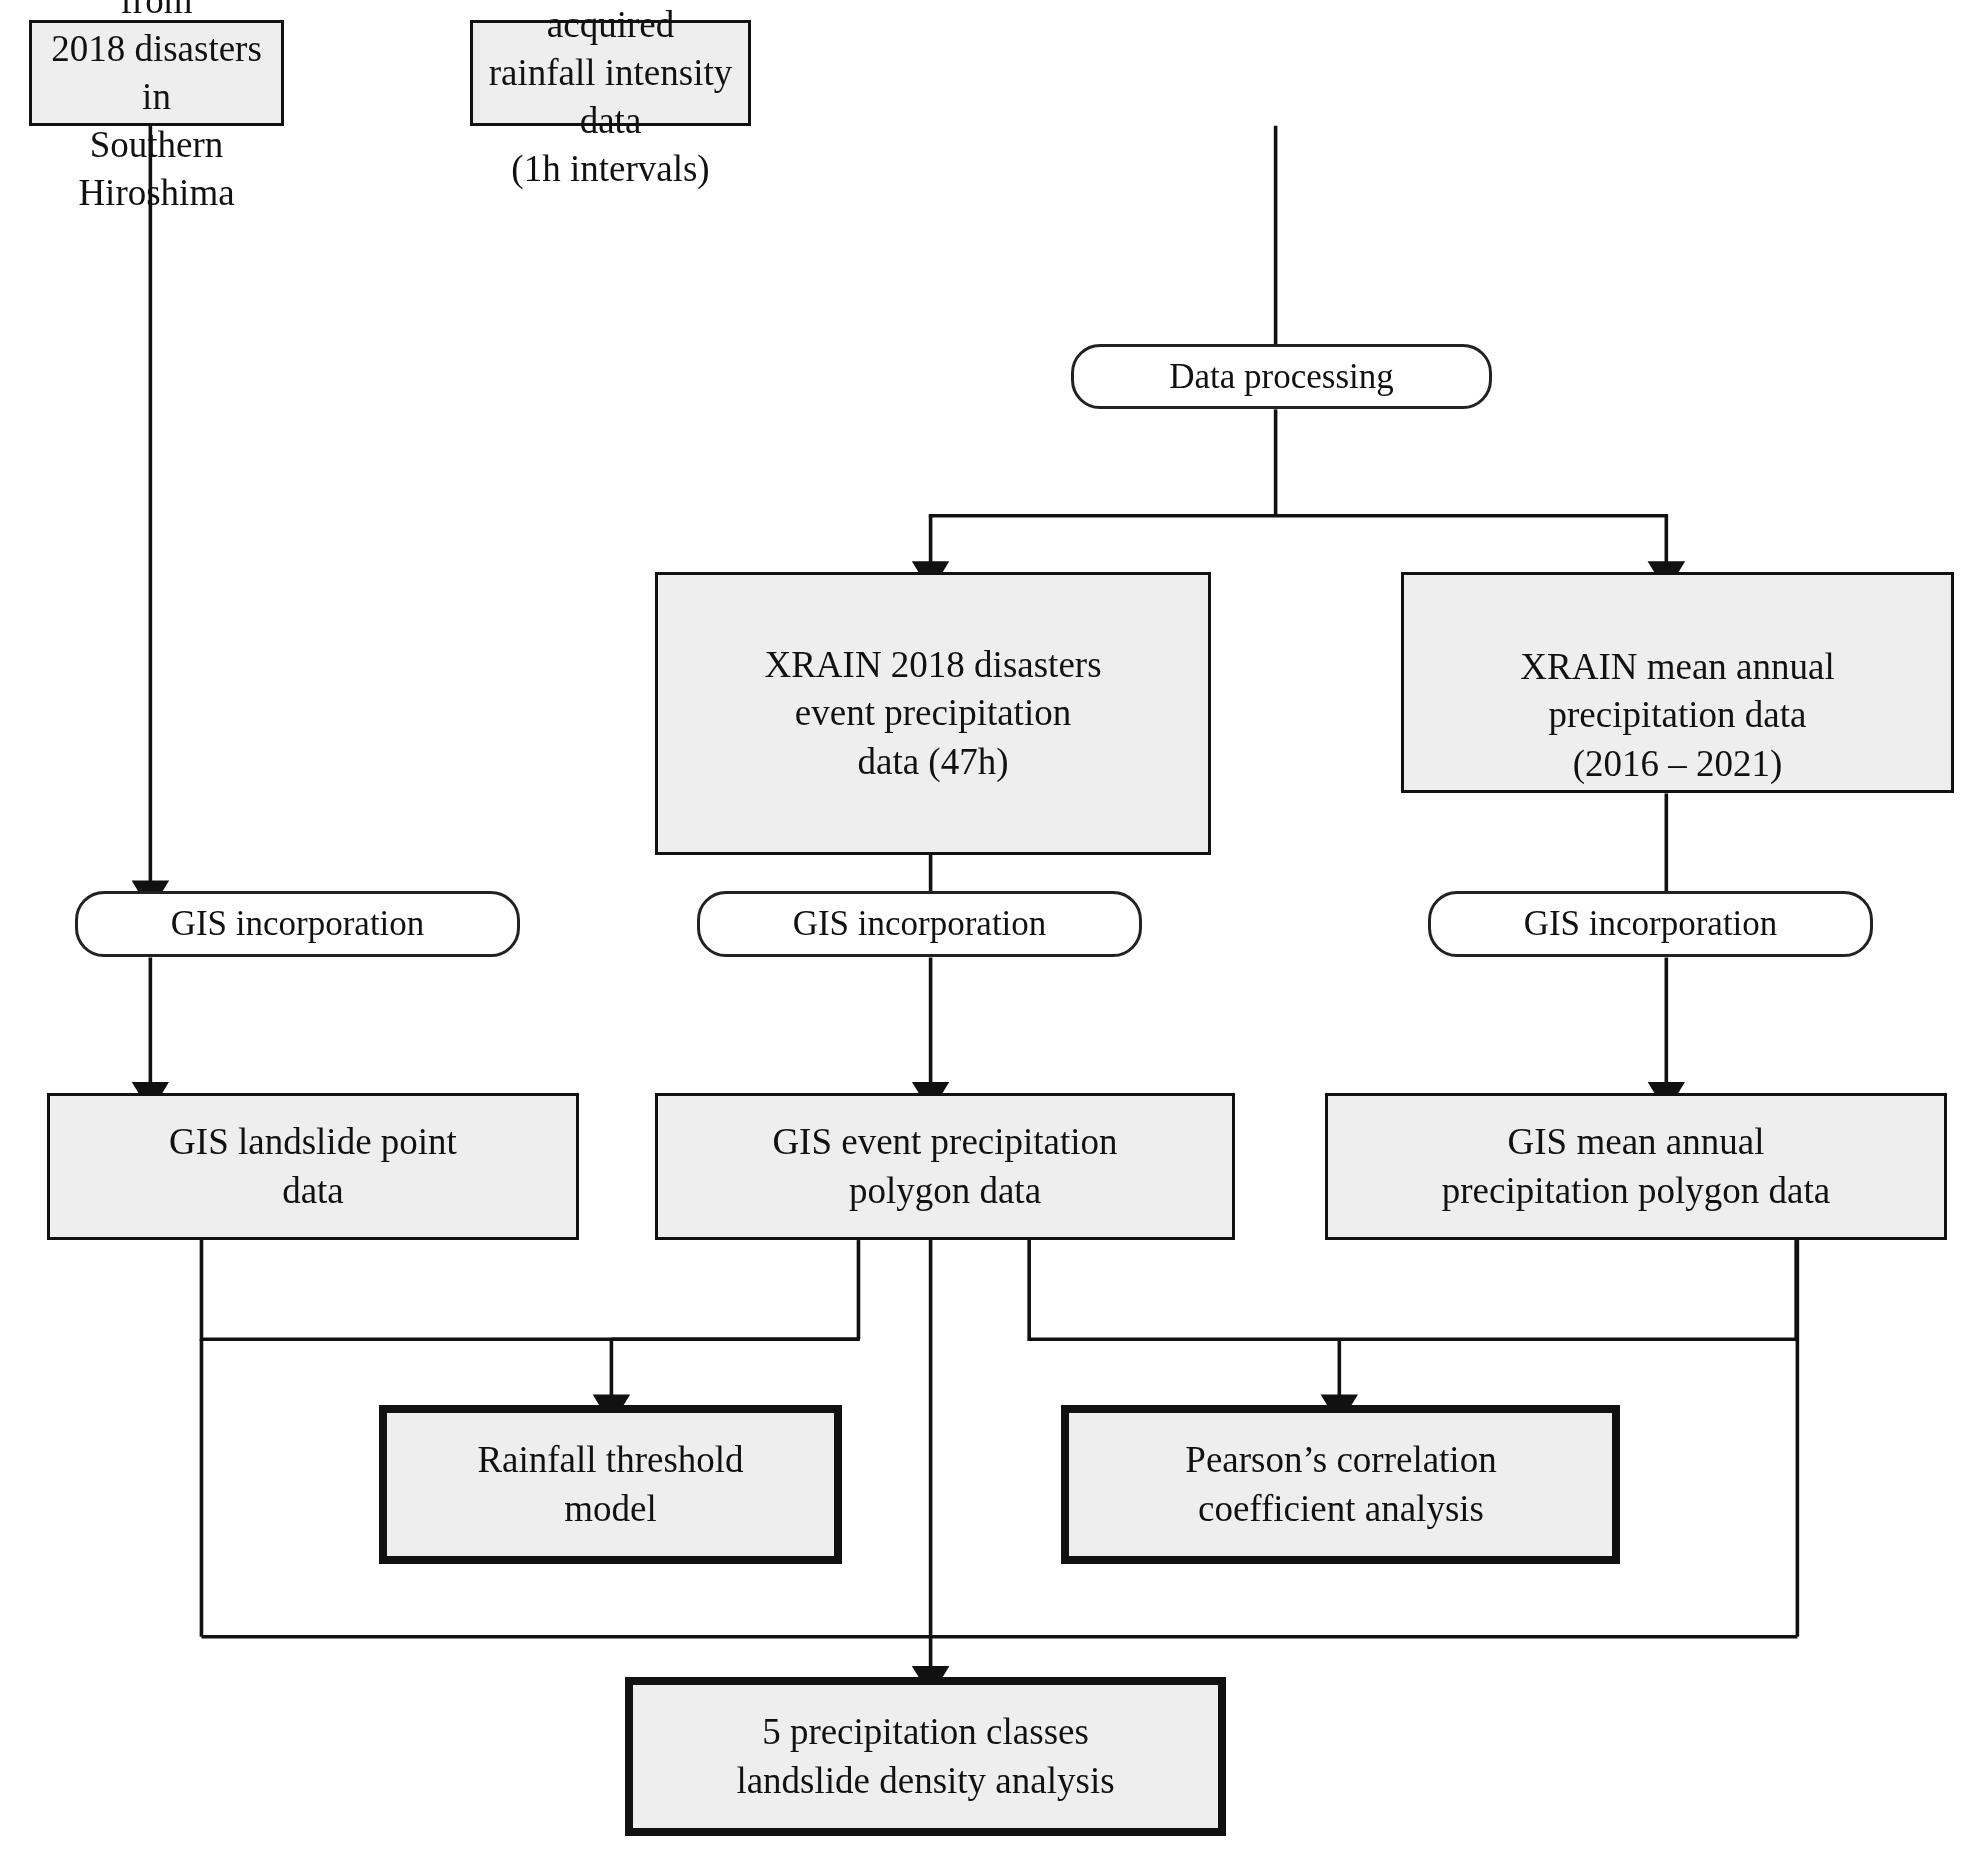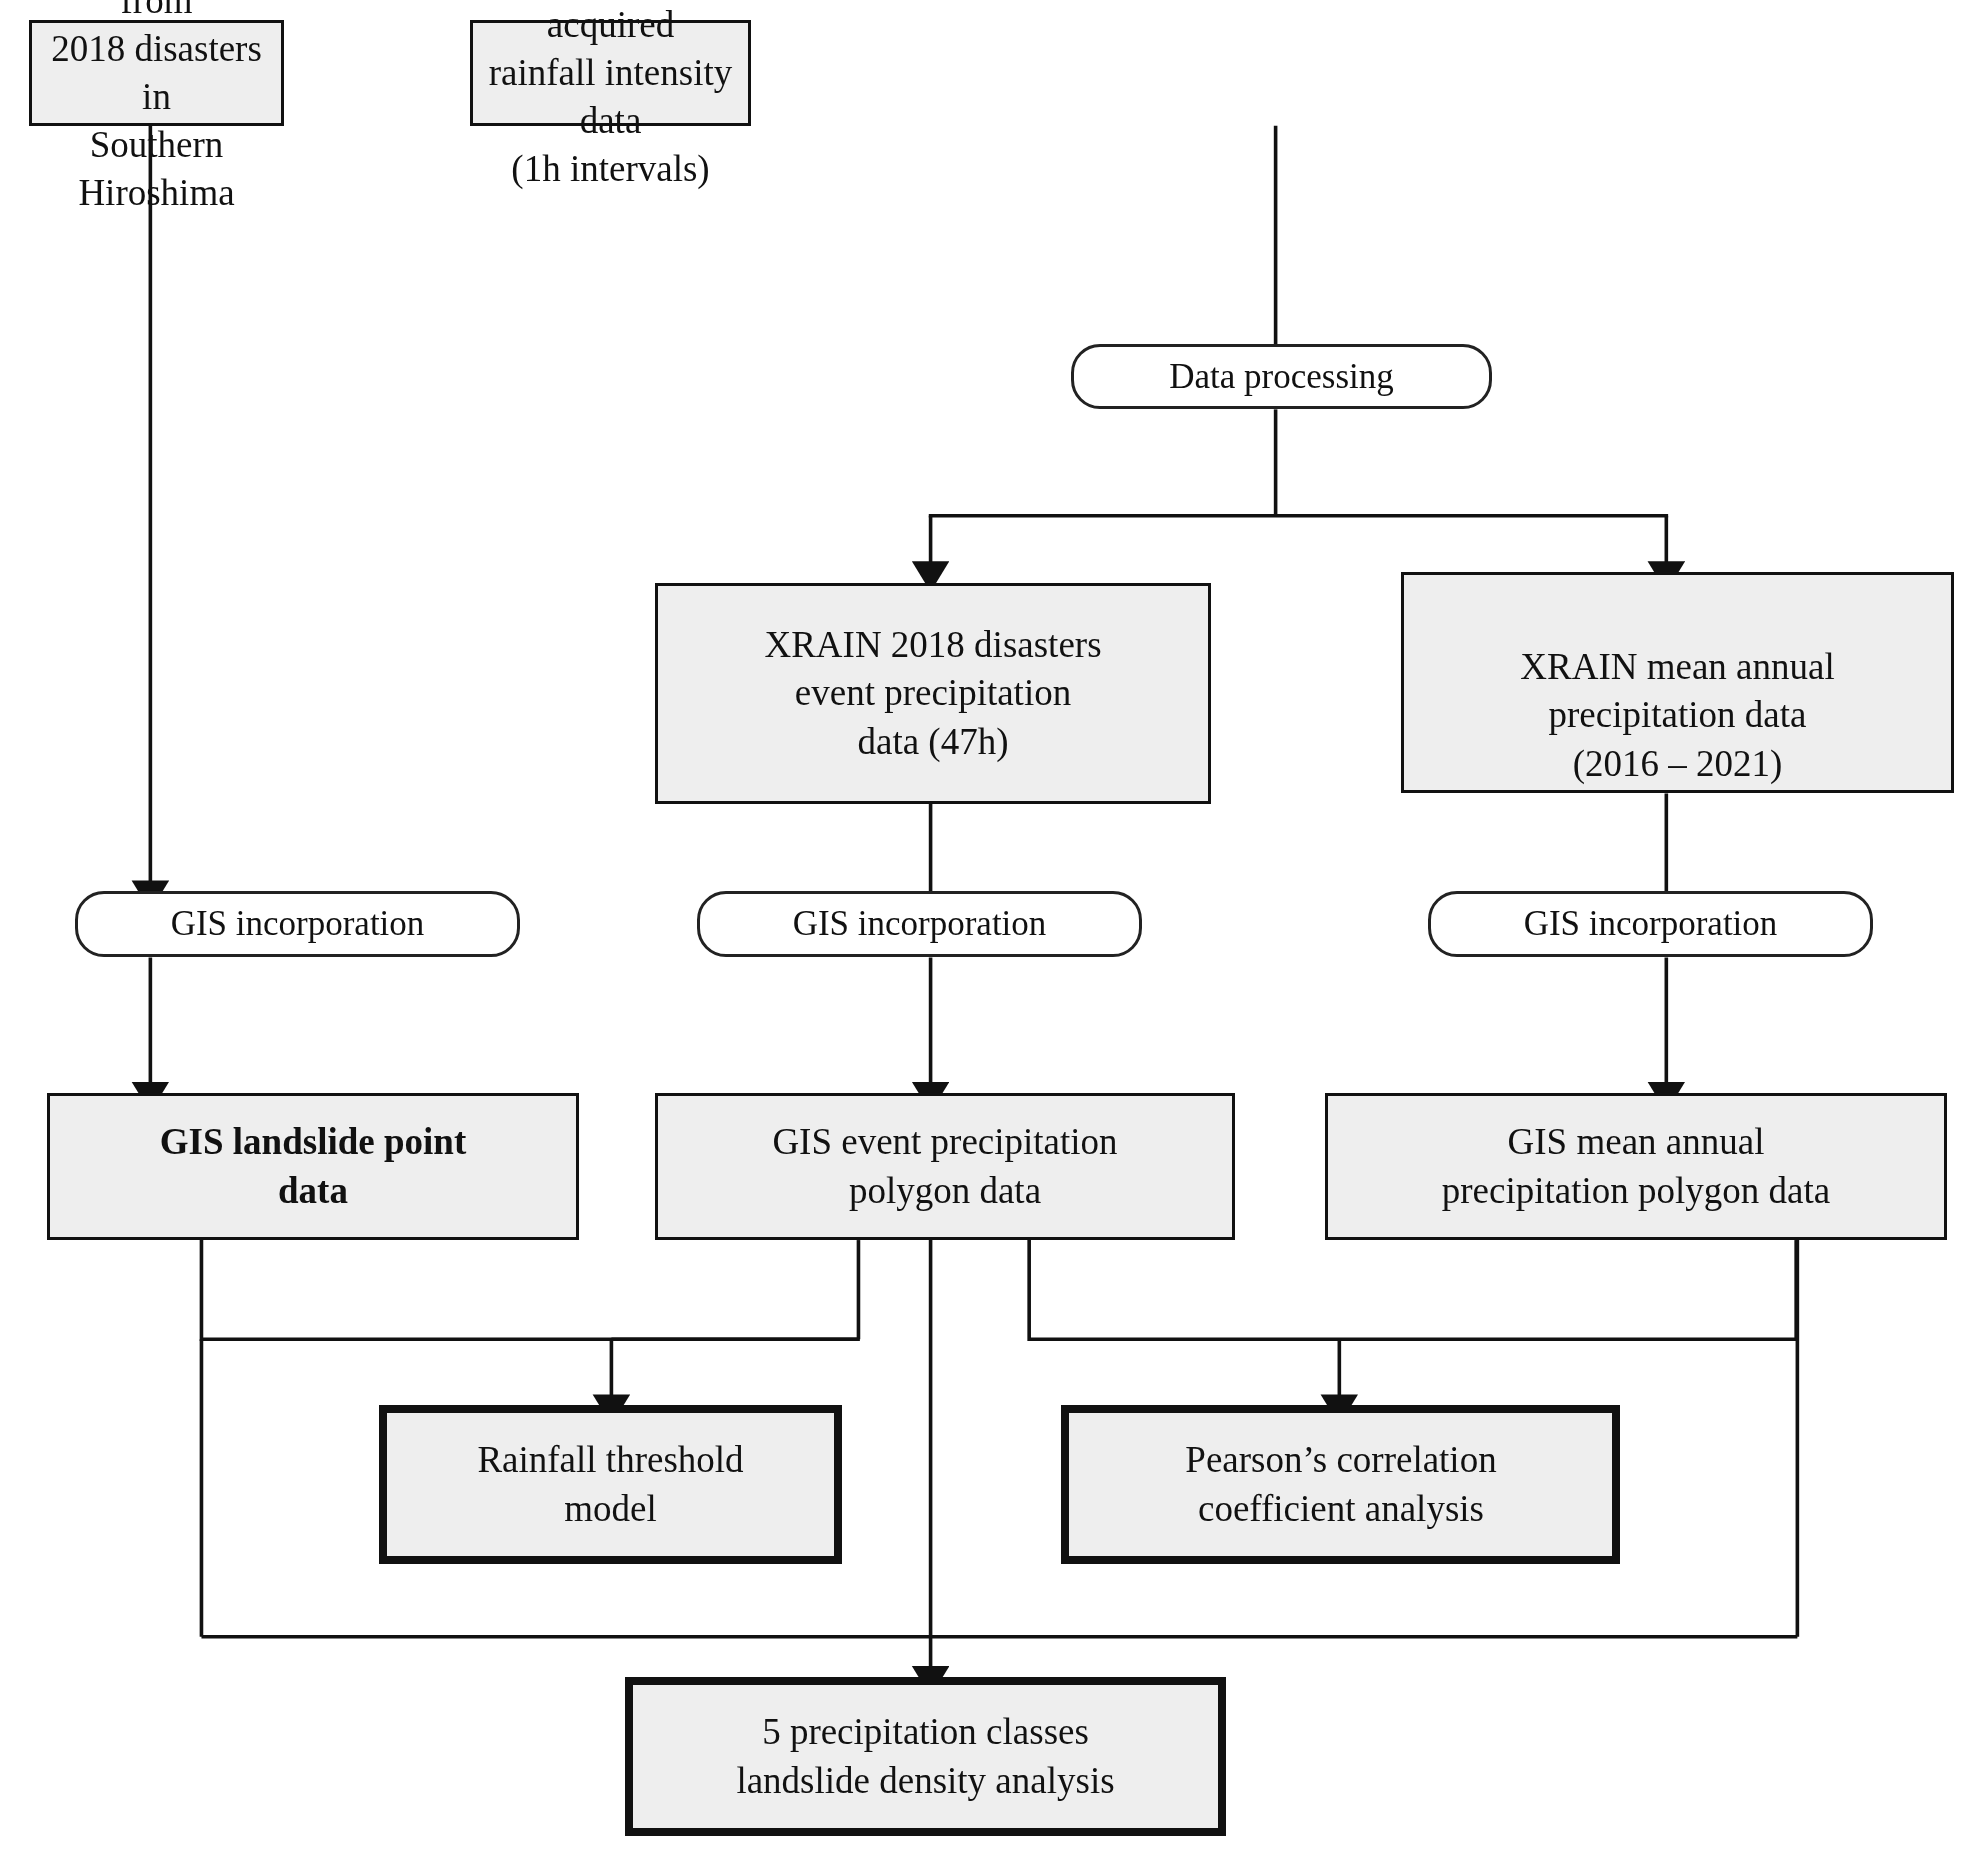--- a/index.html
+++ b/index.html
@@ -103,21 +103,21 @@
   <div class="node" style="left:470px; top:20px; width:281px; height:106px;">
     <span>XRAIN radar-acquired
 rainfall intensity data
 (1h intervals)</span>
   </div>
 
   <div class="node process" style="left:1071px; top:344px; width:421px; height:65px;">
     <span>Data processing</span>
   </div>
 
-  <div class="node" style="left:655px; top:572px; width:556px; height:221px;margin-top:11px;">
+  <div class="node" style="left:655px; top:572px; width:556px; height:283px;">
     <span>XRAIN 2018 disasters
 event precipitation
 data (47h)</span>
   </div>
 
   <div class="node" style="left:1401px; top:572px; width:553px; height:221px;align-items:flex-end;">
     <span>XRAIN mean annual
 precipitation data
 (2016 – 2021)</span>
   </div>
@@ -127,21 +127,21 @@
   </div>
 
   <div class="node process" style="left:697px; top:891px; width:445px; height:66px;">
     <span>GIS incorporation</span>
   </div>
 
   <div class="node process" style="left:1428px; top:891px; width:445px; height:66px;">
     <span>GIS incorporation</span>
   </div>
 
-  <div class="node" style="left:47px; top:1093px; width:532px; height:147px;font-weight:bold;">
+  <div class="node" style="left:47px; top:1093px; width:532px; height:147px;">
     <span>GIS landslide point
 data</span>
   </div>
 
   <div class="node" style="left:655px; top:1093px; width:580px; height:147px;">
     <span>GIS event precipitation
 polygon data</span>
   </div>
 
   <div class="node" style="left:1325px; top:1093px; width:622px; height:147px;">

